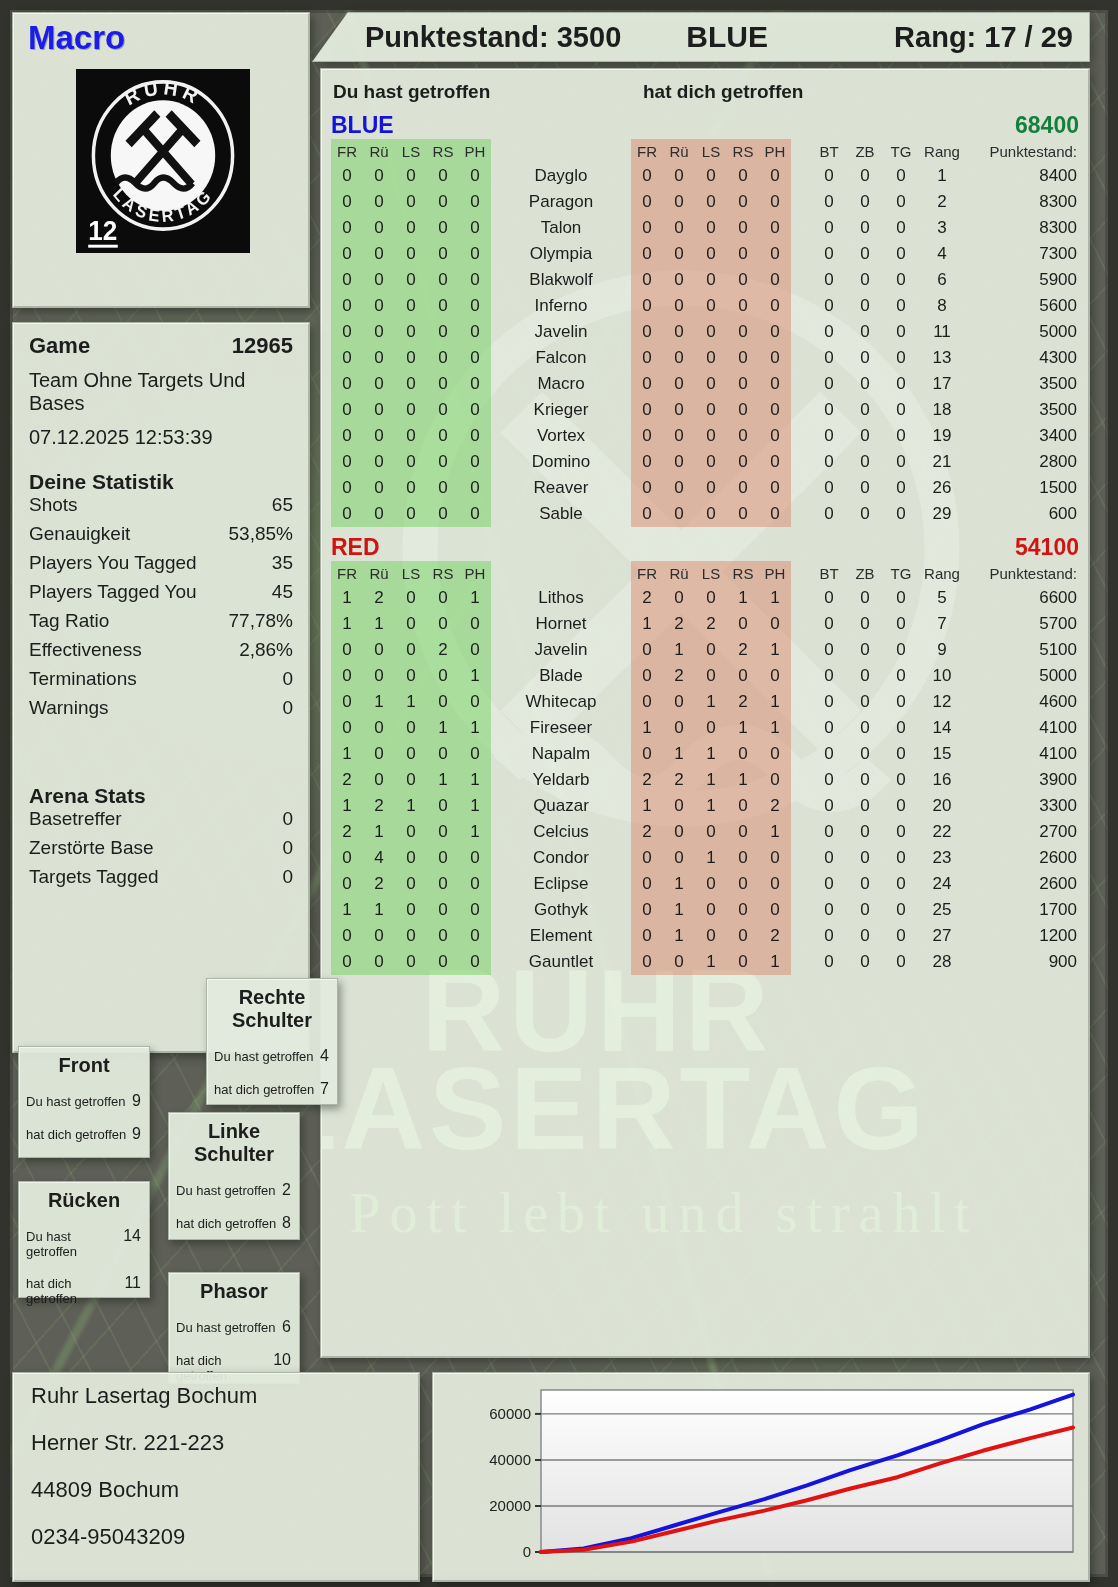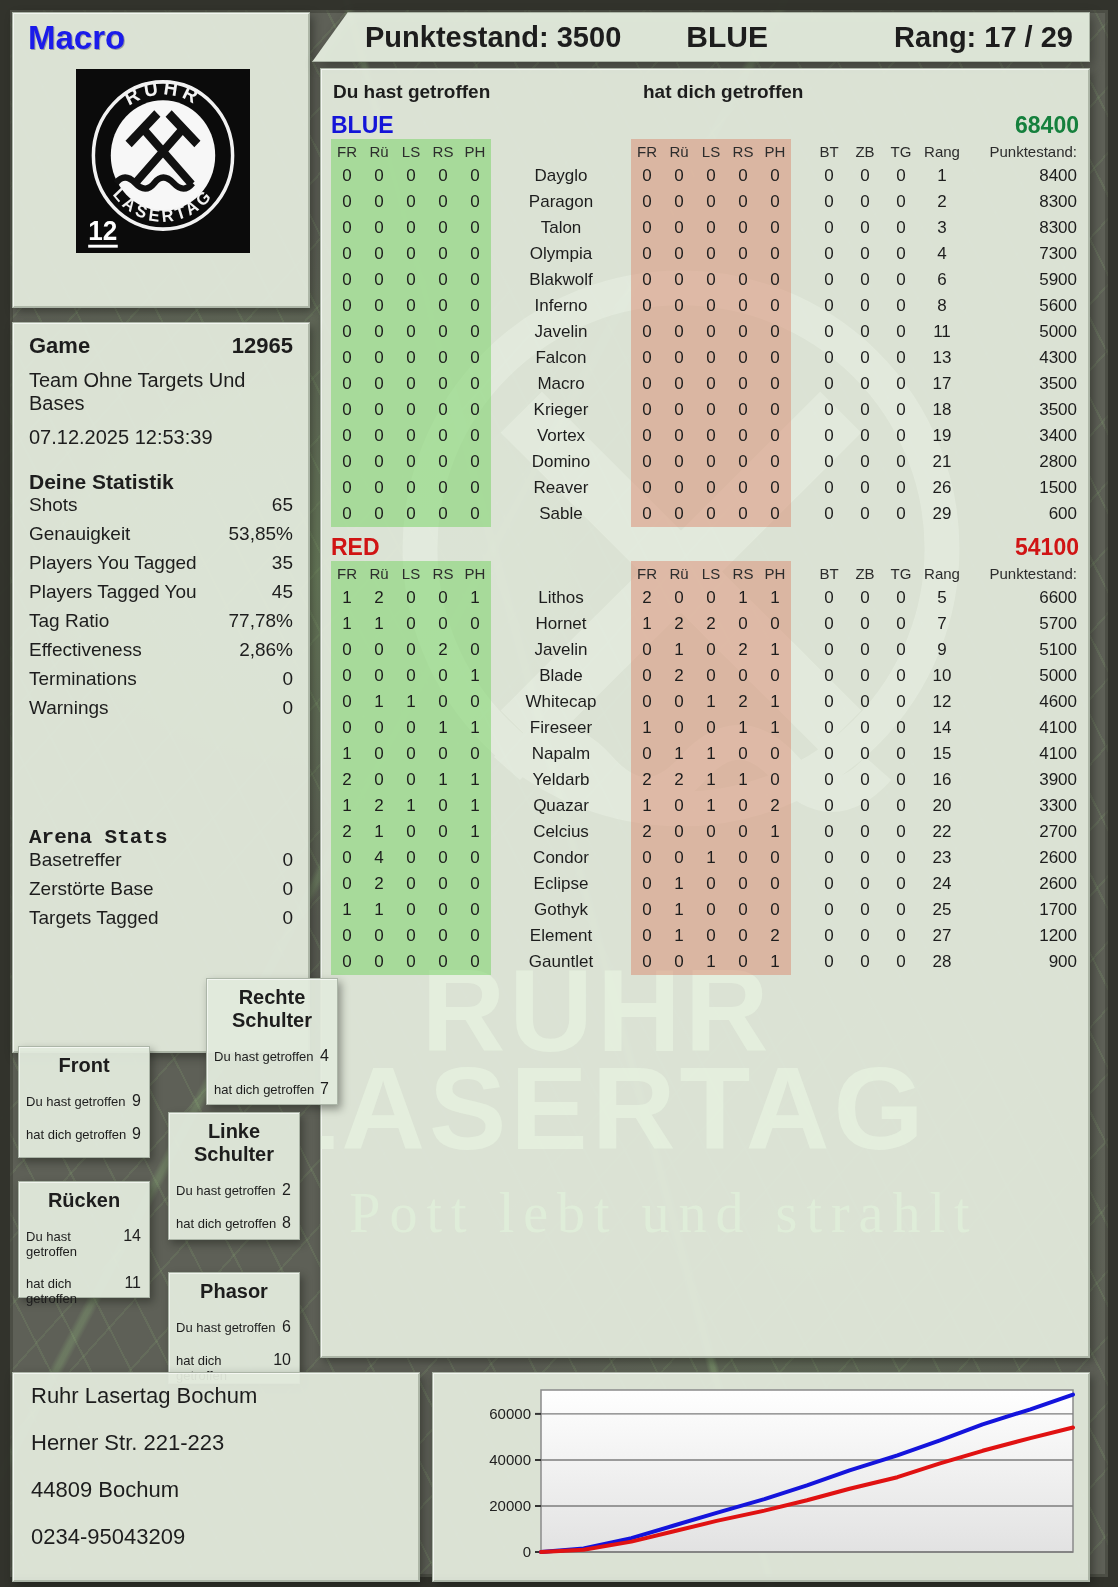--- a/index.html
+++ b/index.html
@@ -62,21 +62,21 @@
   .red-block { margin-top:6px; }
 
   
   .stats-panel { left:12px; top:322px; width:298px; height:731px; padding:10px 16px; }
   .kv { display:flex; justify-content:space-between; align-items:baseline; }
   .game-row { font-weight:bold; font-size:22px; }
   .mode-line { font-size:20px; margin-top:10px; }
   .date-line { font-size:20px; margin-top:11px; }
   .sec-head { font-weight:bold; font-size:21px; margin-top:21px; }
   .kv-rows .kv { font-size:19px; height:29px; }
-  .arena-head { margin-top:100px;font-family:Liberation Mono, monospace; }
+  .arena-head { margin-top:58px; }
 
   
   .bp-box { position:absolute; width:132px; background:rgba(226,234,220,0.95);
     border:1px solid rgba(150,160,145,0.7);
     box-shadow:3px 4px 8px rgba(18,20,16,0.40), inset 1px 1px 0 rgba(255,255,255,0.6); }
   .bp-front   { left:18px;  top:1046px; height:112px; }
   .bp-ruecken { left:18px;  top:1181px; height:117px; }
   .bp-rechte  { left:168px; top:978px;  height:127px;margin-left:38px; }
   .bp-linke   { left:168px; top:1112px; height:128px; }
   .bp-phasor  { left:168px; top:1272px; height:112px; }

